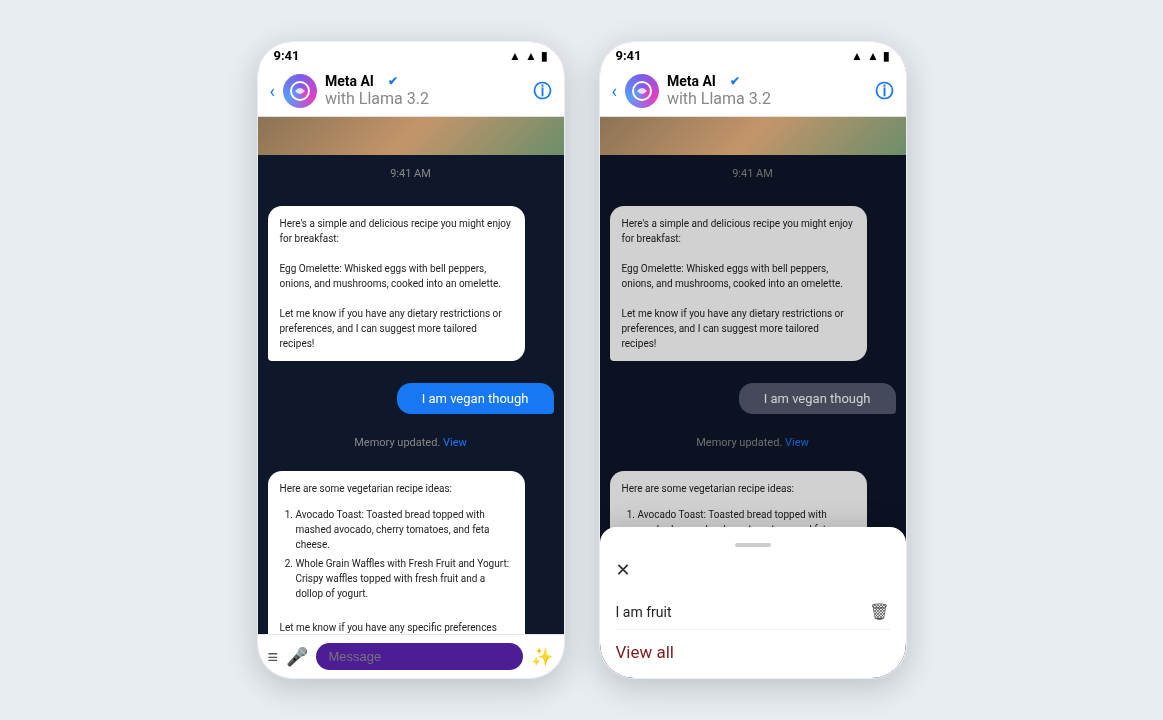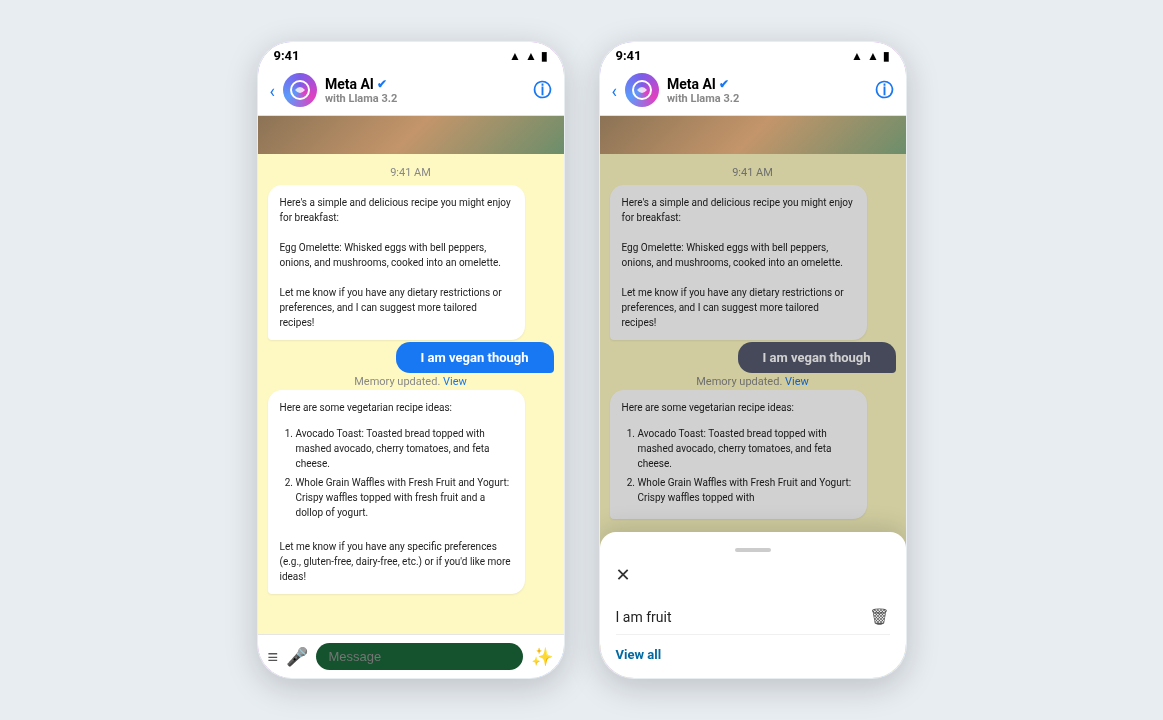--- a/index.html
+++ b/index.html
@@ -71,39 +71,39 @@
     }
     .back-arrow { color: #1877f2; font-size: 18px; cursor: pointer; }
     .meta-ai-avatar {
       width: 34px; height: 34px;
       border-radius: 50%;
       background: conic-gradient(#7c5ce8, #e040c0, #5b9bfa, #7c5ce8);
       display: flex; align-items: center; justify-content: center;
       font-size: 16px;
     }
     .header-info { flex: 1; }
-    .header-name { font-size: 14px; font-weight: 700; display: flex; align-items: center; gap: 3px; }
+    .header-name { font-size: 14px; font-weight: 700; display: flex; align-items: center; gap: 14px; }
     .verified { color: #1877f2; font-size: 12px; }
-    .header-sub { font-size: 11px; color: #888; font-weight: bold; }
+    .header-sub { font-size: 16px; color: #888; }
     .info-btn { color: #1877f2; font-size: 18px; font-weight: 700; }
     
     .hero-strip {
       height: 38px;
       background: linear-gradient(135deg, #8b7355, #c4956a, #6b8e6b);
       overflow: hidden;
     }
     
     .chat-area {
       flex: 1;
       overflow-y: auto;
       padding: 8px 10px;
       display: flex;
       flex-direction: column;
-      gap: 2px;
-      background: #fef9c3;
+      gap: 22px;
+      background: #0f172a;
     }
     .timestamp {
       text-align: center;
       font-size: 11px;
       color: #888;
       margin: 4px 0;
     }
     .bubble-ai {
       background: #fff;
       border-radius: 14px 14px 14px 4px;
@@ -114,21 +114,21 @@
       max-width: 90%;
       align-self: flex-start;
       box-shadow: 0 1px 2px rgba(0,0,0,0.07);
     }
     .bubble-user {
       background: #1877f2;
       color: #fff;
       border-radius: 14px 14px 4px 14px;
       padding: 8px 25px;
       font-size: 13px;
-      font-weight: 700;
+      font-weight: 400;
       align-self: flex-end;
       max-width: 75%;
     }
     .memory-notice {
       text-align: center;
       font-size: 11px;
       color: #888;
     }
     .memory-notice a { color: #1877f2; text-decoration: none; }
     .bubble-ai ol { padding-left: 16px; margin-top: 11px; }
@@ -139,21 +139,21 @@
       border-top: 1px solid #e5e5e5;
       padding: 8px 10px;
       display: flex;
       align-items: center;
       gap: 8px;
     }
     .menu-icon { color: #555; font-size: 18px; }
     .mic-icon { color: #555; font-size: 18px; }
     .msg-input {
       flex: 1;
-      background: #14532d;
+      background: #4c1d95;
       border: none;
       border-radius: 20px;
       padding: 6px 12px;
       font-size: 13px;
       color: #aaa;
       outline: none;
     }
     .ai-sparkle { font-size: 18px; }
 
     
@@ -190,21 +190,21 @@
     .memory-item {
       display: flex;
       align-items: center;
       justify-content: space-between;
       padding: 8px 0;
       border-bottom: 1px solid #f0f0f0;
       font-size: 14px;
       color: #222;
     }
     .trash-icon { color: #555; font-size: 16px; }
-    .view-all { color: #0369a1; font-size: 13px; font-weight: 700; margin-top: 12px; display: block; }
+    .view-all { color: #7f1d1d; font-size: 17px; font-weight: 400; margin-top: 12px; display: block; }
 
     
     .phone-right .bubble-user {
       background: #555a6e;
     }
   </style>
 </head>
 <body>
 
 <div class="scene">

